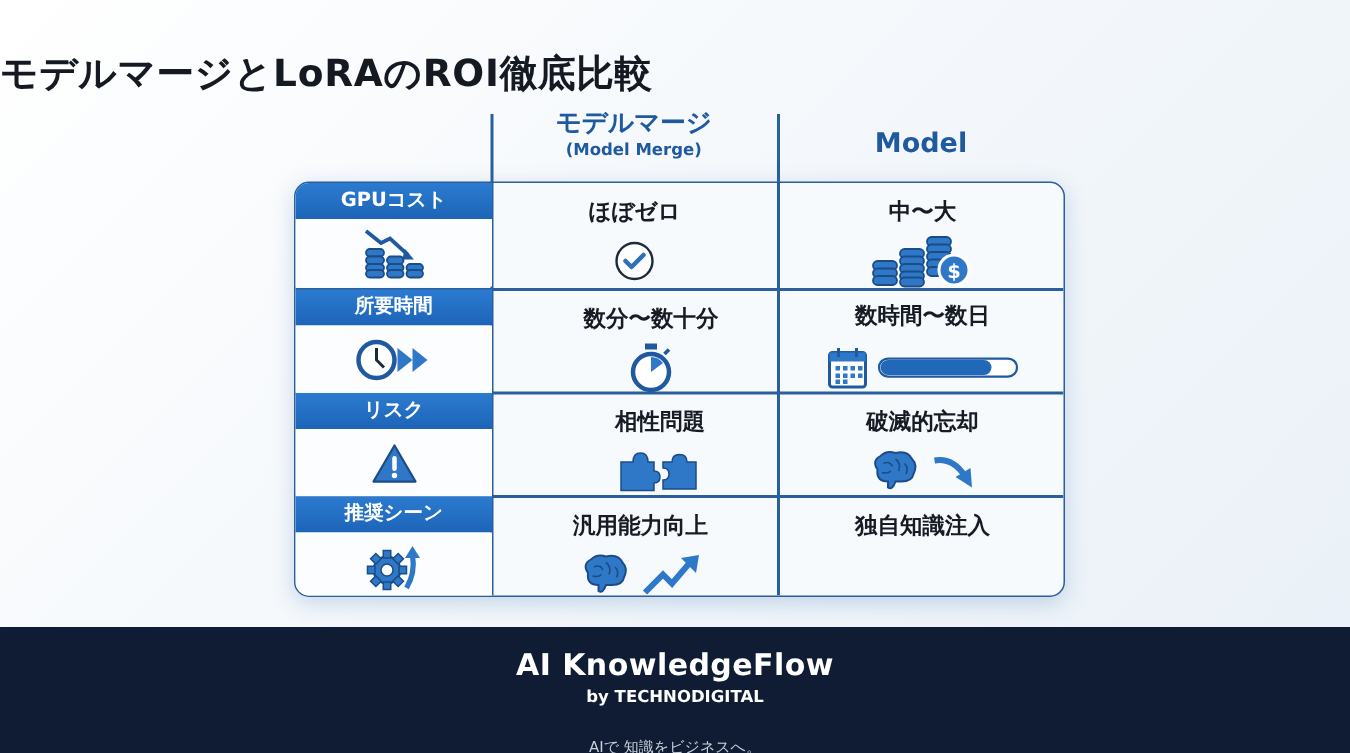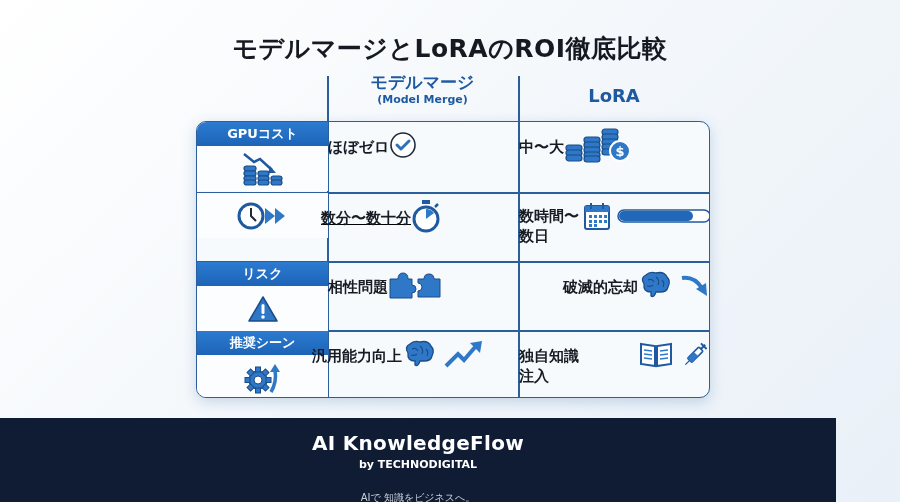--- a/index.html
+++ b/index.html
@@ -4,21 +4,21 @@
 <style>
   * { box-sizing: border-box; margin: 0; padding: 0; }
   html, body { width: 900px; height: 502px; overflow: hidden; }
   body {
     font-family: "DejaVu Sans", sans-serif;
     background: linear-gradient(135deg, #ffffff 0%, #f3f7fb 50%, #e9f0f7 100%);
     position: relative;
   }
   .title {
     position: absolute; left: 0; top: 32px; width: 900px;
-    text-align: center; font-size: 25px; font-weight: bold; color: #151a22;
+    font-size: 25px; font-weight: bold; color: #151a22;
     letter-spacing: 0.5px;
   }
   .col-head {
     position: absolute; top: 72px; text-align: center; color: #1f5aa0; font-weight: bold;
   }
   .col-head .main { font-size: 17px; line-height: 20px; }
   .col-head .sub { font-size: 11px; line-height: 16px; }
   .vline-head { position: absolute; top: 76px; width: 1.5px; height: 46px; background: #2a5f9c; }
 
   .table {
@@ -31,45 +31,45 @@
   .hdiv { position: absolute; left: 0; width: 100%; height: 1.5px; background: #2a5f9c; }
   .vdiv { position: absolute; top: 0; height: 100%; width: 1.5px; background: #2a5f9c; }
 
   .label-cell { position: absolute; left: 0; width: 131px; }
   .label-band {
     height: 24px; background: linear-gradient(180deg,#2b7bd0 0%, #1d64b8 100%);
     color: #fff; font-weight: bold; font-size: 13px; text-align: center; line-height: 24px;
   }
   .label-icon { display: flex; align-items: center; justify-content: center; height: 45px; background: #fbfdff; }
 
-  .val-cell { position: absolute; display: flex; flex-direction: row; align-items: center; }
+  .val-cell { position: absolute; display: flex; flex-direction: column; align-items: center; }
   .val-text { font-size: 15px; font-weight: bold; color: #171c24; margin-top: 9px; height: 20px; line-height: 20px; }
   .val-icon { display: flex; align-items: center; justify-content: center; gap: 8px; margin-top: 6px; height: 34px; }
 
   .footer {
-    position: absolute; left: 0; top: 418px; width: 836px; height: 84px;
+    position: absolute; left: 0; top: 418px; width: 900px; height: 84px;
     background: #0f1c33; text-align: center; color: #fff;
   }
   .footer .brand { font-size: 20px; font-weight: bold; margin-top: 13px; letter-spacing: 0.3px; }
   .footer .by { font-size: 11px; font-weight: bold; margin-top: 3px; }
   .footer .tag { font-size: 10px; color: #c8d0dc; margin-top: 20px; }
 </style>
 </head>
 <body>
 
 <div class="title">モデルマージとLoRAのROI徹底比較</div>
 
 <div class="vline-head" style="left:327px;"></div>
 <div class="vline-head" style="left:518px;"></div>
 <div class="col-head" style="left:327px; width:191px;">
   <div class="main">モデルマージ</div>
   <div class="sub">(Model Merge)</div>
 </div>
 <div class="col-head" style="left:518px; width:192px; top:86px;">
-  <div class="main" style="font-size:18px;">LoRA</div>
+  <div class="main" style="font-size:18px;">Model</div>
 </div>
 
 <div class="table">
   <div class="vdiv" style="left:130px;"></div>
   <div class="vdiv" style="left:321px;"></div>
   <div class="hdiv" style="top:70px;"></div>
   <div class="hdiv" style="top:139px;"></div>
   <div class="hdiv" style="top:208px;"></div>
 
   <div class="label-cell" style="top:0;">
@@ -120,30 +120,31 @@
             <rect x="38" y="17" width="16" height="6" rx="3"></rect>
             <rect x="38" y="22" width="16" height="6" rx="3"></rect>
         </g>
         <circle cx="56" cy="24" r="10" fill="#2f78c8" stroke="#fff" stroke-width="2"></circle>
         <text x="56" y="29" text-anchor="middle" font-size="13" font-weight="bold" fill="#fff" font-family="DejaVu Sans, sans-serif">$</text>
       </svg>
     </div>
   </div>
 
   <div class="label-cell" style="top:71px;">
+    <div class="label-band">所要時間</div>
     <div class="label-icon">
       <svg width="52" height="30" viewBox="0 0 52 30">
         <circle cx="14" cy="15" r="12" fill="#fff" stroke="#1f5aa0" stroke-width="3"></circle>
         <polyline points="14,7 14,15 19,20" fill="none" stroke="#1d2a3a" stroke-width="2"></polyline>
         <polygon points="28,7 38,15 28,23" fill="#2f78c8"></polygon>
         <polygon points="38,7 48,15 38,23" fill="#2f78c8"></polygon>
       </svg>
     </div>
   </div>
-  <div class="val-cell" style="left:124px; width:190px; top:71px;text-decoration:underline;">
+  <div class="val-cell" style="left:142px; width:190px; top:71px;">
     <div class="val-text">数分〜数十分</div>
     <div class="val-icon">
       <svg width="30" height="34" viewBox="0 0 30 34">
         <rect x="11" y="1" width="8" height="4" fill="#1f5aa0"></rect>
         <line x1="24" y1="8" x2="27" y2="5" stroke="#1f5aa0" stroke-width="2.5"></line>
         <circle cx="15" cy="20" r="12" fill="#fff" stroke="#1f5aa0" stroke-width="3"></circle>
         <path d="M15,20 L15,10 A10,10 0 0,1 23,14 Z" fill="#2f78c8"></path>
       </svg>
     </div>
   </div>
@@ -187,21 +188,21 @@
   </div>
   <div class="val-cell" style="left:131px; width:224px; top:140px;text-align:right;">
     <div class="val-text">相性問題</div>
     <div class="val-icon" style="gap:4px;">
       <svg width="56" height="28" viewBox="0 0 56 28">
         <path d="M2,8 L10,8 Q10,2 15,2 Q20,2 20,8 L24,8 L24,14 Q28,14 28,18 Q28,22 24,22 L24,27 L2,27 Z" fill="#2f78c8" stroke="#1a4c88" stroke-width="1"></path>
         <path d="M30,8 L36,8 Q36,3 41,3 Q46,3 46,8 L52,8 L52,26 L30,26 L30,20 Q34,20 34,16 Q34,12 30,12 Z" fill="#2f78c8" stroke="#1a4c88" stroke-width="1"></path>
       </svg>
     </div>
   </div>
-  <div class="val-cell" style="left:322px; width:192px; top:140px;margin-left:44px;">
+  <div class="val-cell" style="left:322px; width:192px; top:140px;">
     <div class="val-text">破滅的忘却</div>
     <div class="val-icon">
       <svg width="34" height="30" viewBox="0 0 34 30">
         <path d="M6,14 Q2,8 8,5 Q12,1 18,3 Q26,1 29,7 Q33,11 30,17 Q29,22 22,22 L18,22 Q16,28 13,26 L13,22 Q5,22 6,14 Z" fill="#2f78c8" stroke="#1a4c88" stroke-width="1.3"></path>
         <path d="M10,10 Q14,8 16,12 M18,7 Q22,10 20,15 M24,10 Q27,13 25,17 M9,16 Q13,17 15,15" fill="none" stroke="#1a4c88" stroke-width="1.1"></path>
       </svg>
       <svg width="30" height="26" viewBox="0 0 30 26">
         <path d="M2,6 Q14,4 22,16" fill="none" stroke="#2f78c8" stroke-width="4"></path>
         <polygon points="16,17 27,24 26,11" fill="#2f78c8"></polygon>
       </svg>
@@ -224,21 +225,21 @@
             <rect x="-2.5" y="8" width="5" height="5" transform="rotate(45)"></rect>
               <rect x="-2.5" y="8" width="5" height="5" transform="rotate(-45)"></rect>
           </g>
           <circle r="4" fill="#fff" stroke="#1a4c88" stroke-width="1"></circle>
         </g>
         <path d="M27,30 Q33,20 31,8" fill="none" stroke="#2f78c8" stroke-width="3.5"></path>
         <polygon points="26,10 31,2 36,10" fill="#2f78c8"></polygon>
       </svg>
     </div>
   </div>
-  <div class="val-cell" style="left:115px; width:190px; top:209px;">
+  <div class="val-cell" style="left:135px; width:190px; top:209px;">
     <div class="val-text">汎用能力向上</div>
     <div class="val-icon">
       <svg width="34" height="30" viewBox="0 0 34 30">
         <path d="M6,14 Q2,8 8,5 Q12,1 18,3 Q26,1 29,7 Q33,11 30,17 Q29,22 22,22 L18,22 Q16,28 13,26 L13,22 Q5,22 6,14 Z" fill="#2f78c8" stroke="#1a4c88" stroke-width="1.3"></path>
         <path d="M10,10 Q14,8 16,12 M18,7 Q22,10 20,15 M24,10 Q27,13 25,17 M9,16 Q13,17 15,15" fill="none" stroke="#1a4c88" stroke-width="1.1"></path>
       </svg>
       <svg width="40" height="28" viewBox="0 0 40 28">
         <polyline points="2,26 14,14 20,20 32,6" fill="none" stroke="#2f78c8" stroke-width="4" stroke-linejoin="miter"></polyline>
         <polygon points="26,3 38,1 36,13" fill="#2f78c8"></polygon>
       </svg>

